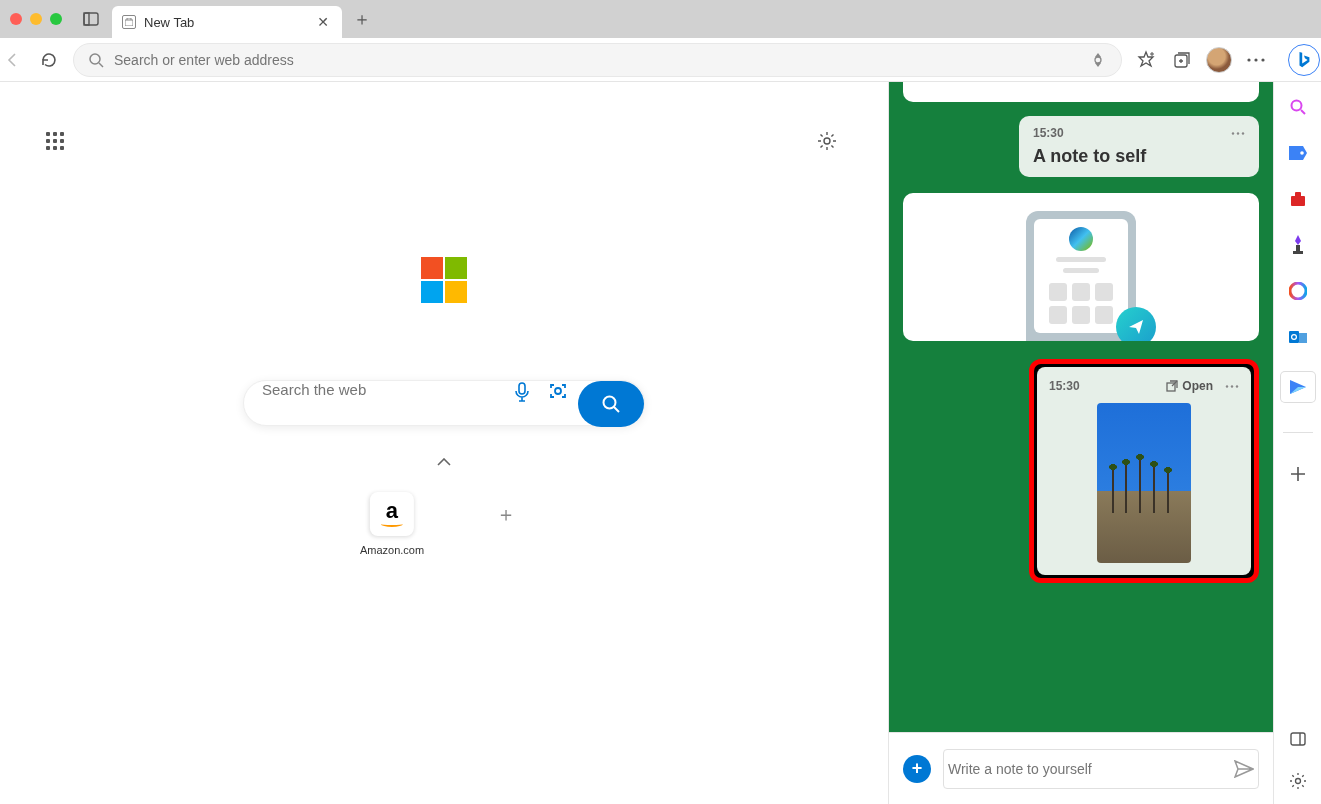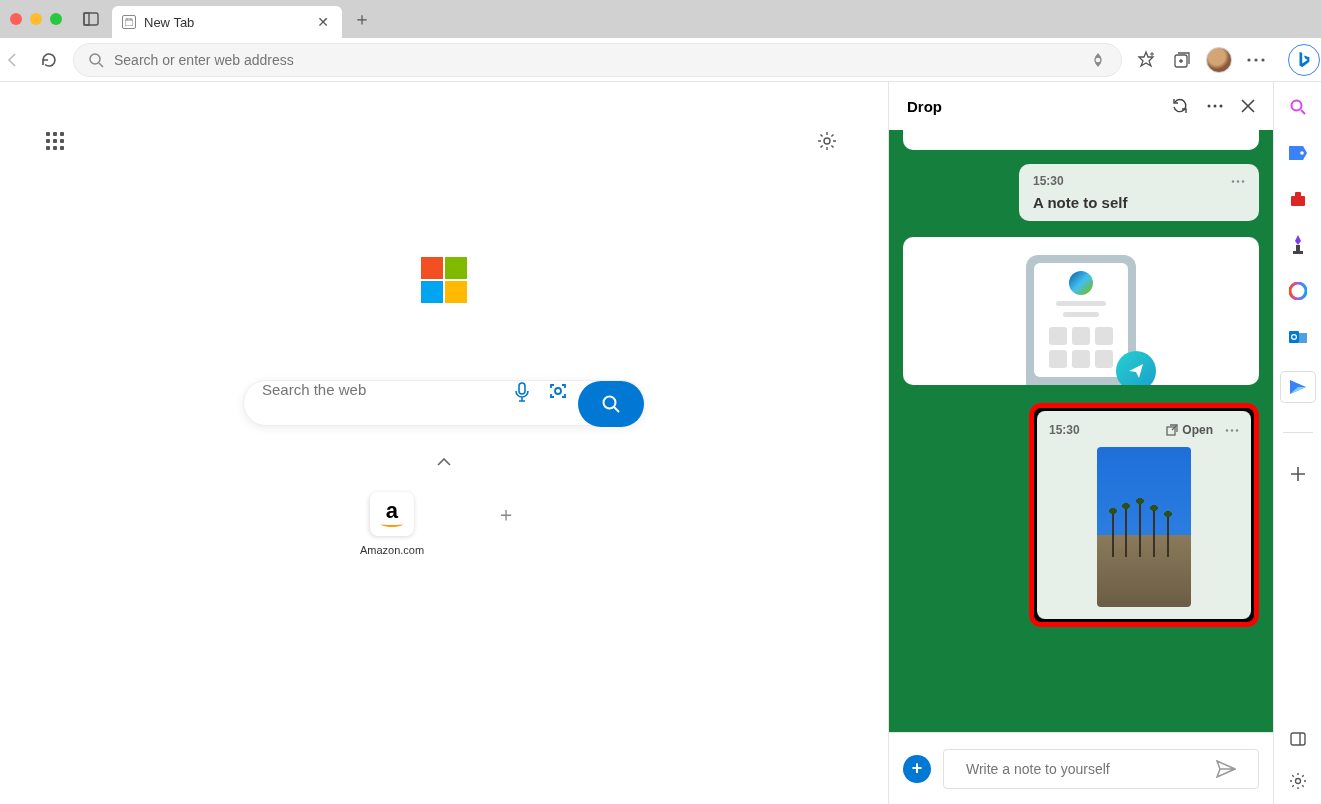--- a/index.html
+++ b/index.html
@@ -61,42 +61,42 @@
 
 .drop { width:385px; border-left:1px solid #e5e5e5; background:#fff; display:flex; flex-direction:column; }
 .drop-header { height:48px; display:flex; align-items:center; padding:0 18px; border-bottom:0; justify-content:space-between;}
 .drop-title { font-size:15px; font-weight:600; }
 .drop-header-icons { display:flex; gap:18px; align-items:center; }
 .drop-hicon { color:#444; display:flex;}
 .drop-body { flex:1; background:#15803d; overflow:hidden; position:relative; padding:0 14px;font-weight:bold; }
 .bubble-partial { background:#fff; height:20px; border-radius:0 0 10px 10px; margin:0 0 14px 0; }
 .bubble { background:#e6efe8; border-radius:10px; padding:10px 14px; margin-left:auto; max-width:240px; margin-bottom:16px; position:relative; }
 .bubble-head { display:flex; justify-content:space-between; align-items:center; font-size:12px; color:#666; margin-bottom:6px;}
-.bubble-text { font-size:15px; color:#333; }
+.bubble-text { font-size:18px; color:#333; }
 .info-card { background:#fff; border-radius:10px; padding:18px 18px 0 18px; margin-bottom:18px; overflow:hidden;}
 .info-text { font-size:14px; color:#333; line-height:1.5; margin-bottom:16px;}
 .phone-mock { width:110px; height:130px; margin:0 auto; background:#b7c5cc; border-radius:12px 12px 0 0; padding:8px; position:relative;}
 .phone-screen { background:#fff; border-radius:6px; height:100%; padding:8px; display:flex; flex-direction:column; align-items:center; gap:6px;}
 .edge-circle { width:24px; height:24px; border-radius:50%; background:linear-gradient(135deg,#0c59a4,#41c0f0,#7fba00); }
 .phone-line { width:50px; height:5px; background:#e0e0e0; border-radius:3px;}
 .phone-line.short{width:36px;}
 .phone-grid { display:grid; grid-template-columns:repeat(3,18px); gap:5px; margin-top:4px;}
 .phone-grid span{width:18px;height:18px;background:#e0e0e0;border-radius:3px;}
 .send-float { position:absolute; right:-20px; bottom:-6px; width:40px; height:40px; border-radius:50%; background:linear-gradient(135deg,#26d0ce,#1a9ecc); display:flex; align-items:center; justify-content:center;}
 .highlight-box { border:5px solid #ff0000; border-radius:12px; background:#000; padding:3px; margin-left:auto; width:230px;}
 .img-bubble { background:#e6efe8; border-radius:8px; padding:12px;}
 .img-bubble-head { display:flex; align-items:center; justify-content:space-between; font-size:12px; color:#666; margin-bottom:10px;}
 .open-link { display:flex; align-items:center; gap:4px; color:#555;}
 .thumb { width:94px; height:160px; margin:0 auto; border-radius:4px; background:linear-gradient(to bottom, #1e6fd9 0%, #2b7de0 55%, #8a7a5a 55%, #6b5d45 100%); position:relative; overflow:hidden;}
 .palm { position:absolute; bottom:50px; width:2px; height:40px; background:#3a3228;}
 .palm::before { content:""; position:absolute; top:-6px; left:-6px; width:14px; height:10px; background:radial-gradient(ellipse at center,#2d5016 40%,transparent 42%); border-radius:50%;}
 .p1{left:15px;height:45px;} .p2{left:28px;height:50px;} .p3{left:42px;height:55px;} .p4{left:56px;height:48px;} .p5{left:70px;height:42px;}
 .drop-input-bar { height:72px; border-top:1px solid #e5e5e5; background:#fff; display:flex; align-items:center; padding:0 14px; gap:12px;}
 .add-circle { width:28px; height:28px; border-radius:50%; background:#0078d4; color:#fff; display:flex; align-items:center; justify-content:center; font-size:18px; font-weight:bold;}
-.note-input { flex:1; height:40px; border:1px solid #e0e0e0; border-radius:4px; display:flex; align-items:center; padding:0 22px; background:#fff;}
+.note-input { flex:1; height:40px; border:1px solid #e0e0e0; border-radius:4px; display:flex; align-items:center; padding:0 4px; background:#fff;}
 .note-input input { flex:1; border:none; outline:none; font-size:14px; }
 .send-icon { color:#888; }
 
 
 .rsidebar { width:48px; background:#fff; border-left:1px solid #e5e5e5; display:flex; flex-direction:column; align-items:center; padding-top:14px; gap:24px; position:relative;}
 .rs-icon { width:22px; height:22px; display:flex; align-items:center; justify-content:center;}
 .rs-icon.active { background:#fff; box-shadow:0 0 0 1px #ddd; border-radius:4px; width:34px; height:30px;}
 .rs-divider { width:30px; height:1px; background:#e0e0e0; margin:6px 0;}
 .rs-bottom { position:absolute; bottom:12px; display:flex; flex-direction:column; gap:20px; align-items:center;}
 
@@ -245,45 +245,20 @@
         </div>
         <div class="tile-label">Amazon.com</div>
       </div>
       <div class="tile">
         <div class="tile-add">＋</div>
       </div>
     </div>
   </div>
 
   <div class="drop">
-    <div class="drop-header">
-      <div class="drop-title">Drop</div>
-      <div class="drop-header-icons">
-        <div class="drop-hicon">
-          <svg width="18" height="18" viewBox="0 0 18 18" stroke="#444" stroke-width="1.4" fill="none">
-              <path d="M4 5 a6 6 0 1 1 -1 5"></path>
-              <path d="M3 2 V6 H7"></path>
-              <path d="M14 13 a6 6 0 0 1 -1 0" opacity="0"></path>
-              <path d="M15 16 V12 H11"></path>
-            </svg>
-        </div>
-        <div class="drop-hicon">
-          <svg width="16" height="4" viewBox="0 0 16 4" fill="#444">
-              <circle cx="2" cy="2" r="1.5"></circle>
-              <circle cx="8" cy="2" r="1.5"></circle>
-              <circle cx="14" cy="2" r="1.5"></circle>
-            </svg>
-        </div>
-        <div class="drop-hicon">
-          <svg width="14" height="14" viewBox="0 0 14 14" stroke="#444" stroke-width="1.6">
-              <path d="M1 1 L13 13 M13 1 L1 13"></path>
-            </svg>
-        </div>
-      </div>
-    </div>
     <div class="drop-body">
       <div class="bubble-partial"></div>
       <div class="bubble">
         <div class="bubble-head">
           <span>15:30</span>
           <span>
             <svg width="14" height="3" viewBox="0 0 14 3" fill="#888">
                 <circle cx="2" cy="1.5" r="1.2"></circle>
                 <circle cx="7" cy="1.5" r="1.2"></circle>
                 <circle cx="12" cy="1.5" r="1.2"></circle>

